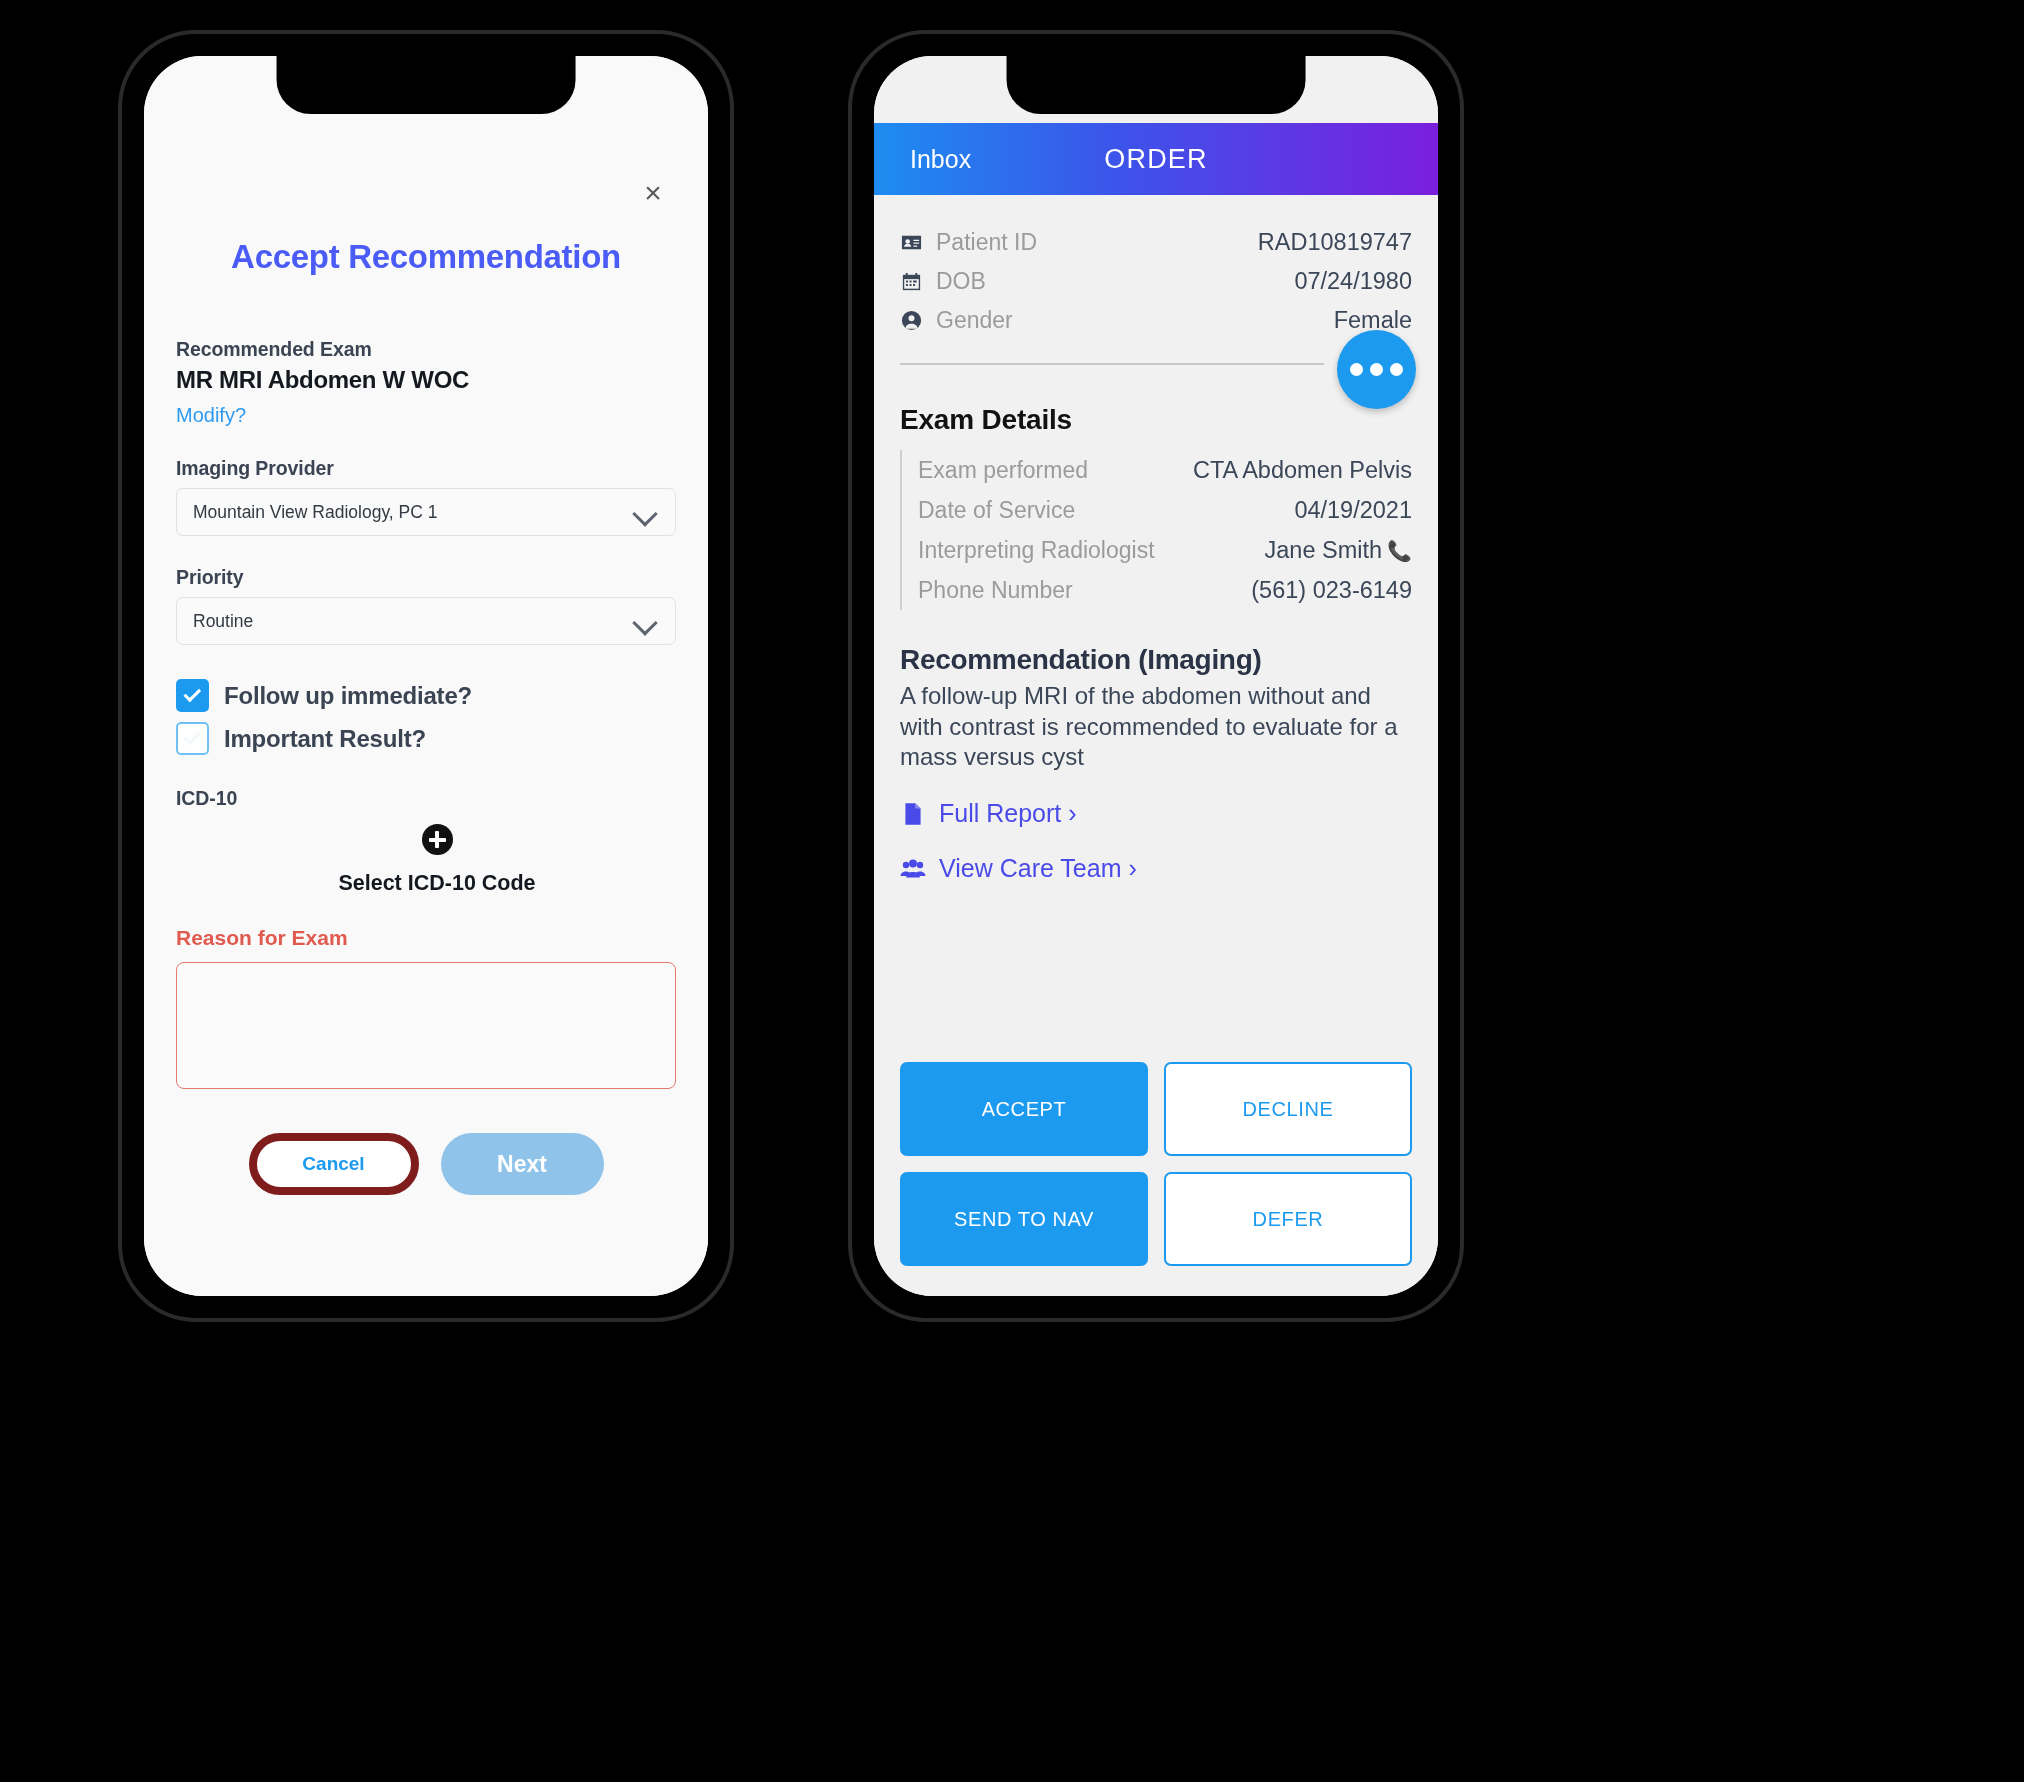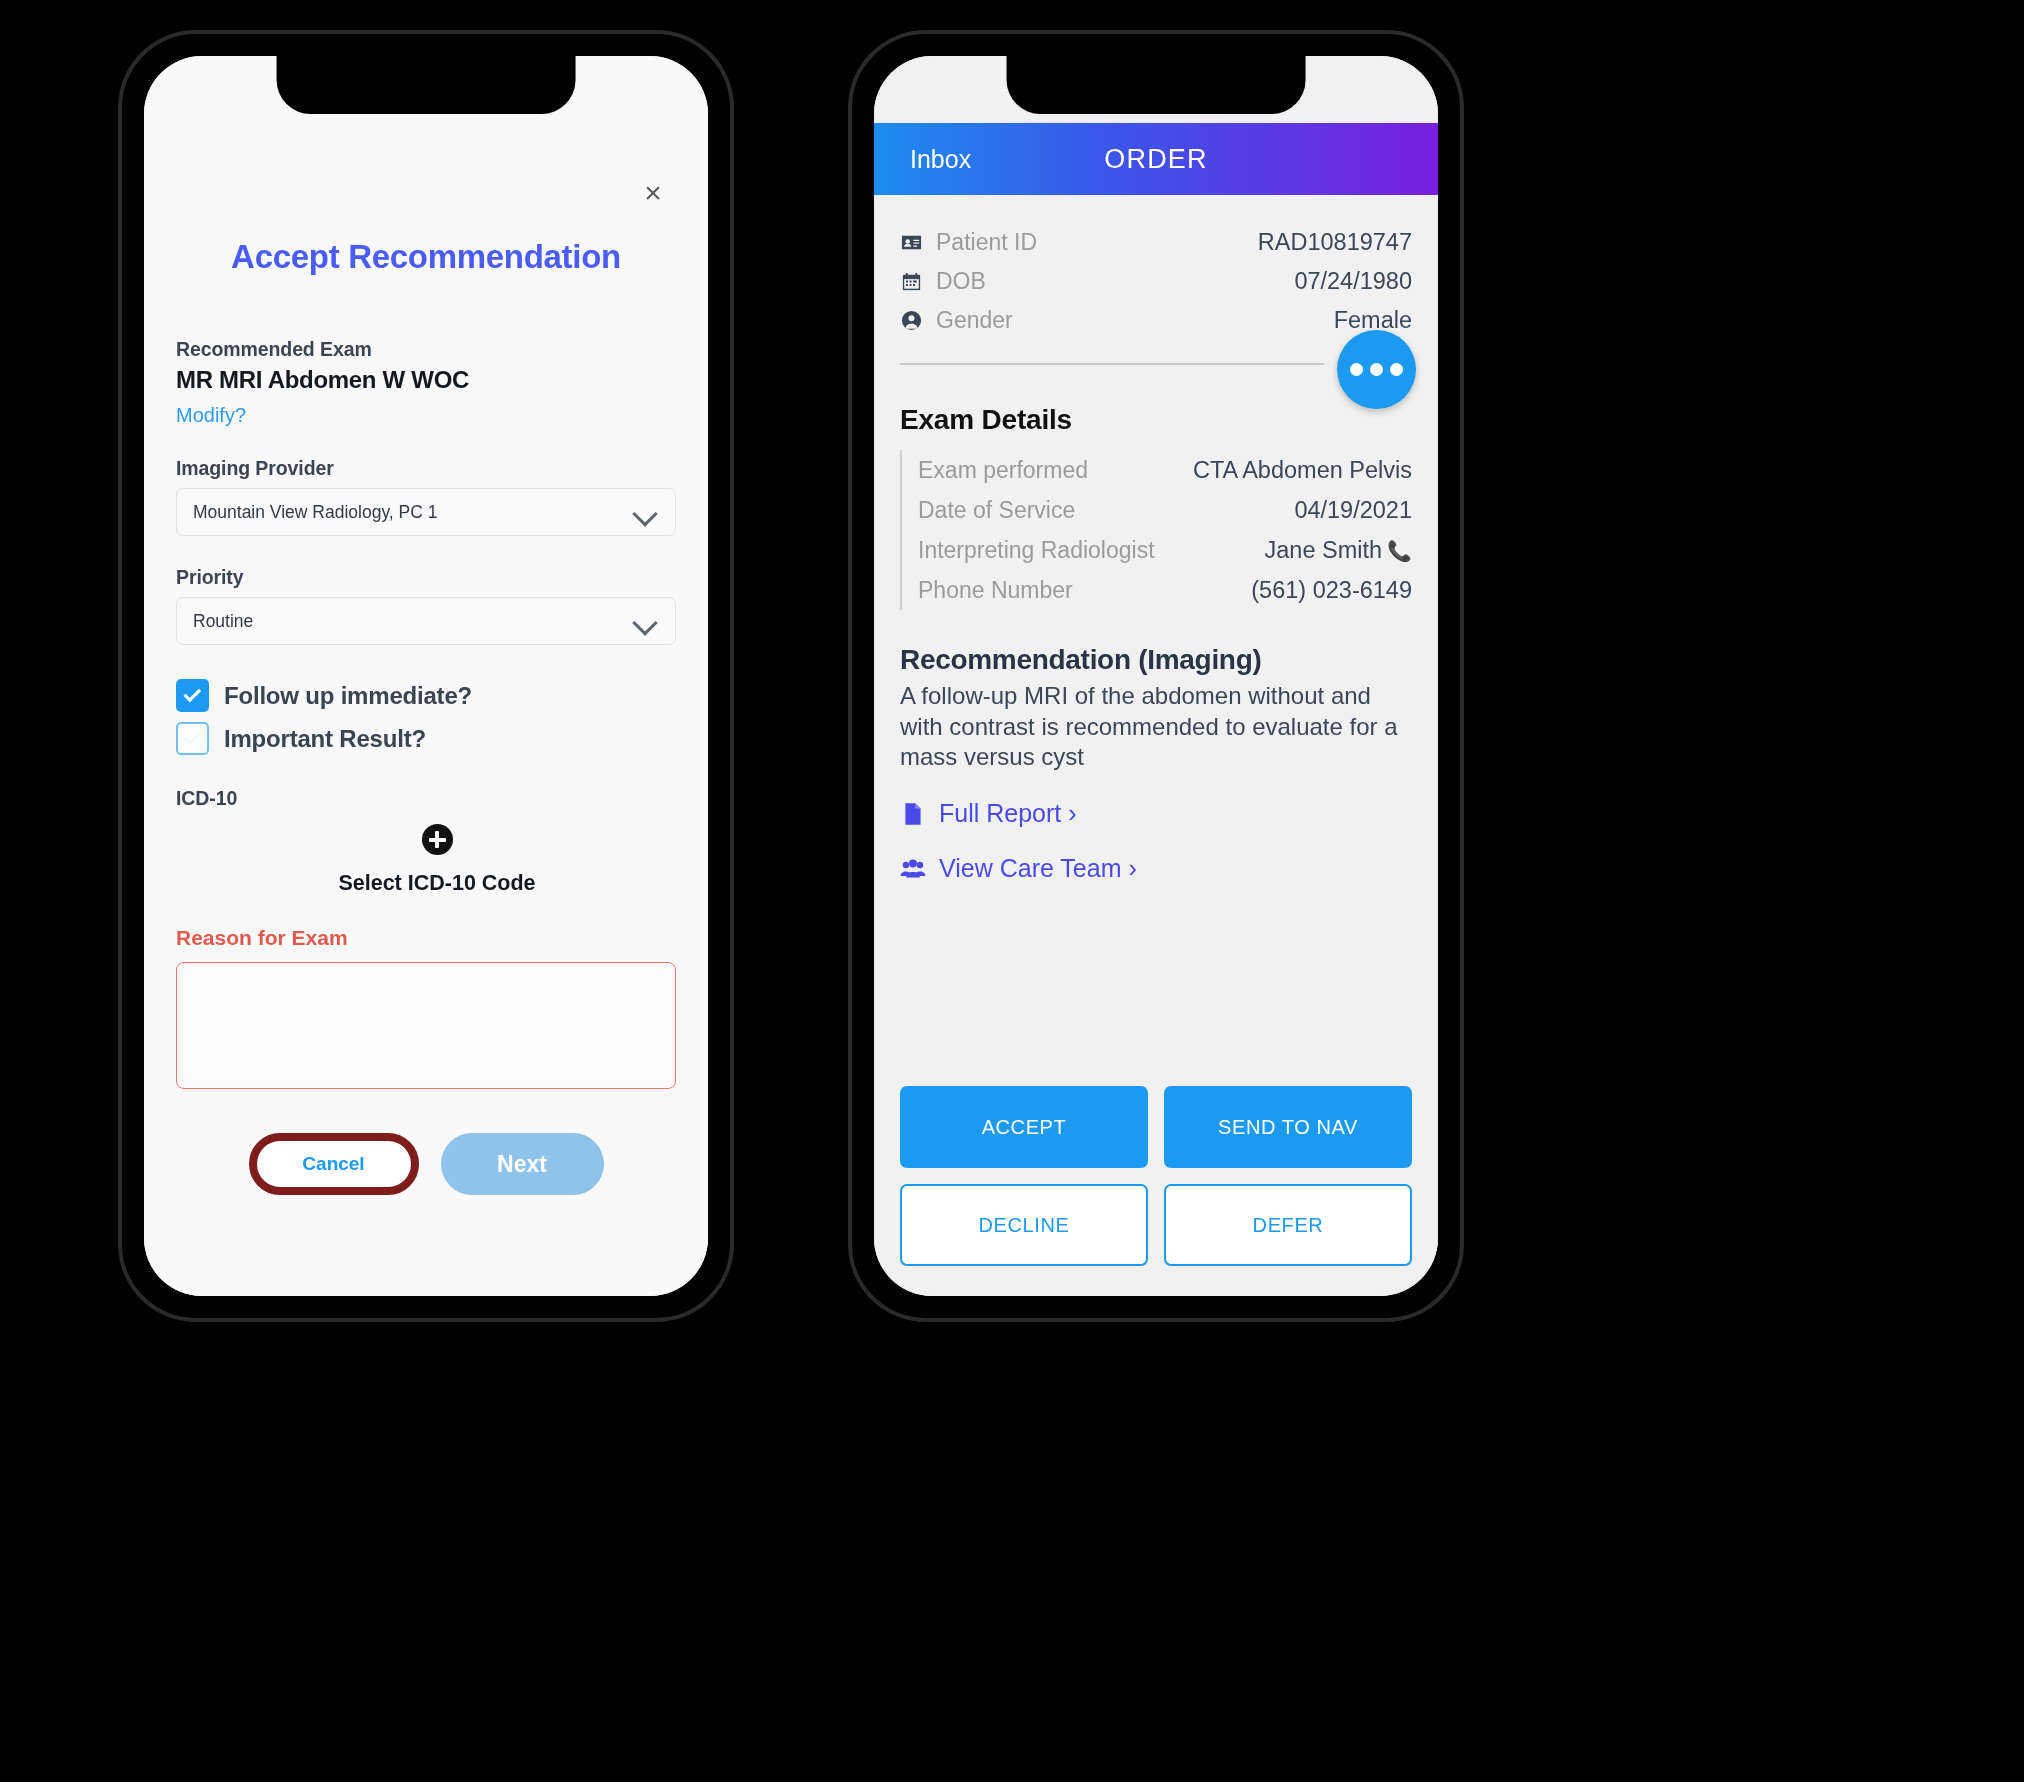--- a/index.html
+++ b/index.html
@@ -219,21 +219,21 @@
   .rec-title { color: #2a3446; font-size: 28px; font-weight: bold; margin-top: 34px; letter-spacing: -0.3px; }
   .rec-text { color: #3b4758; font-size: 24px; line-height: 1.28; margin-top: 5px; }
 
   .link-row { display: flex; align-items: center; gap: 13px; margin-top: 26px; cursor: pointer; }
   .link-row .licon { width: 26px; height: 26px; fill: #4a4ae8; flex: none; }
   .link-txt { color: #4a4ae8; font-size: 25px; }
 
   .actions { padding: 0 26px 30px 26px; flex: none; }
   .act-grid { display: grid; grid-template-columns: 1fr 1fr; gap: 16px; }
   .act {
-    height: 82px; border-radius: 7px;
+    height: 94px; border-radius: 7px;
     display: flex; align-items: center; justify-content: center;
     font-size: 20px; letter-spacing: 0.6px; cursor: pointer;
     font-family: "Liberation Sans", sans-serif;
   }
   .act.filled { background: #1c9af0; color: #fff; border: none; }
   .act.outline { background: #fff; color: #1c9af0; border: 2.5px solid #1c9af0; }
 </style>
 </head>
 <body>
 
@@ -420,22 +420,22 @@
               <path d="M6.2 20.6c0-3.6 3-5.5 6.8-5.5s6.8 1.9 6.8 5.5z" fill="#4a4ae8"></path>
             </svg>
             <span class="link-txt">View Care Team ›</span>
           </div>
 
         </div>
 
         <div class="actions">
           <div class="act-grid">
             <div class="act filled">ACCEPT</div>
+            <div class="act outline">DECLINE</div>
             <div class="act filled">SEND TO NAV</div>
-            <div class="act outline">DECLINE</div>
             <div class="act outline">DEFER</div>
           </div>
         </div>
 
       </div>
     </div>
   </div>
 
 </div>
 

